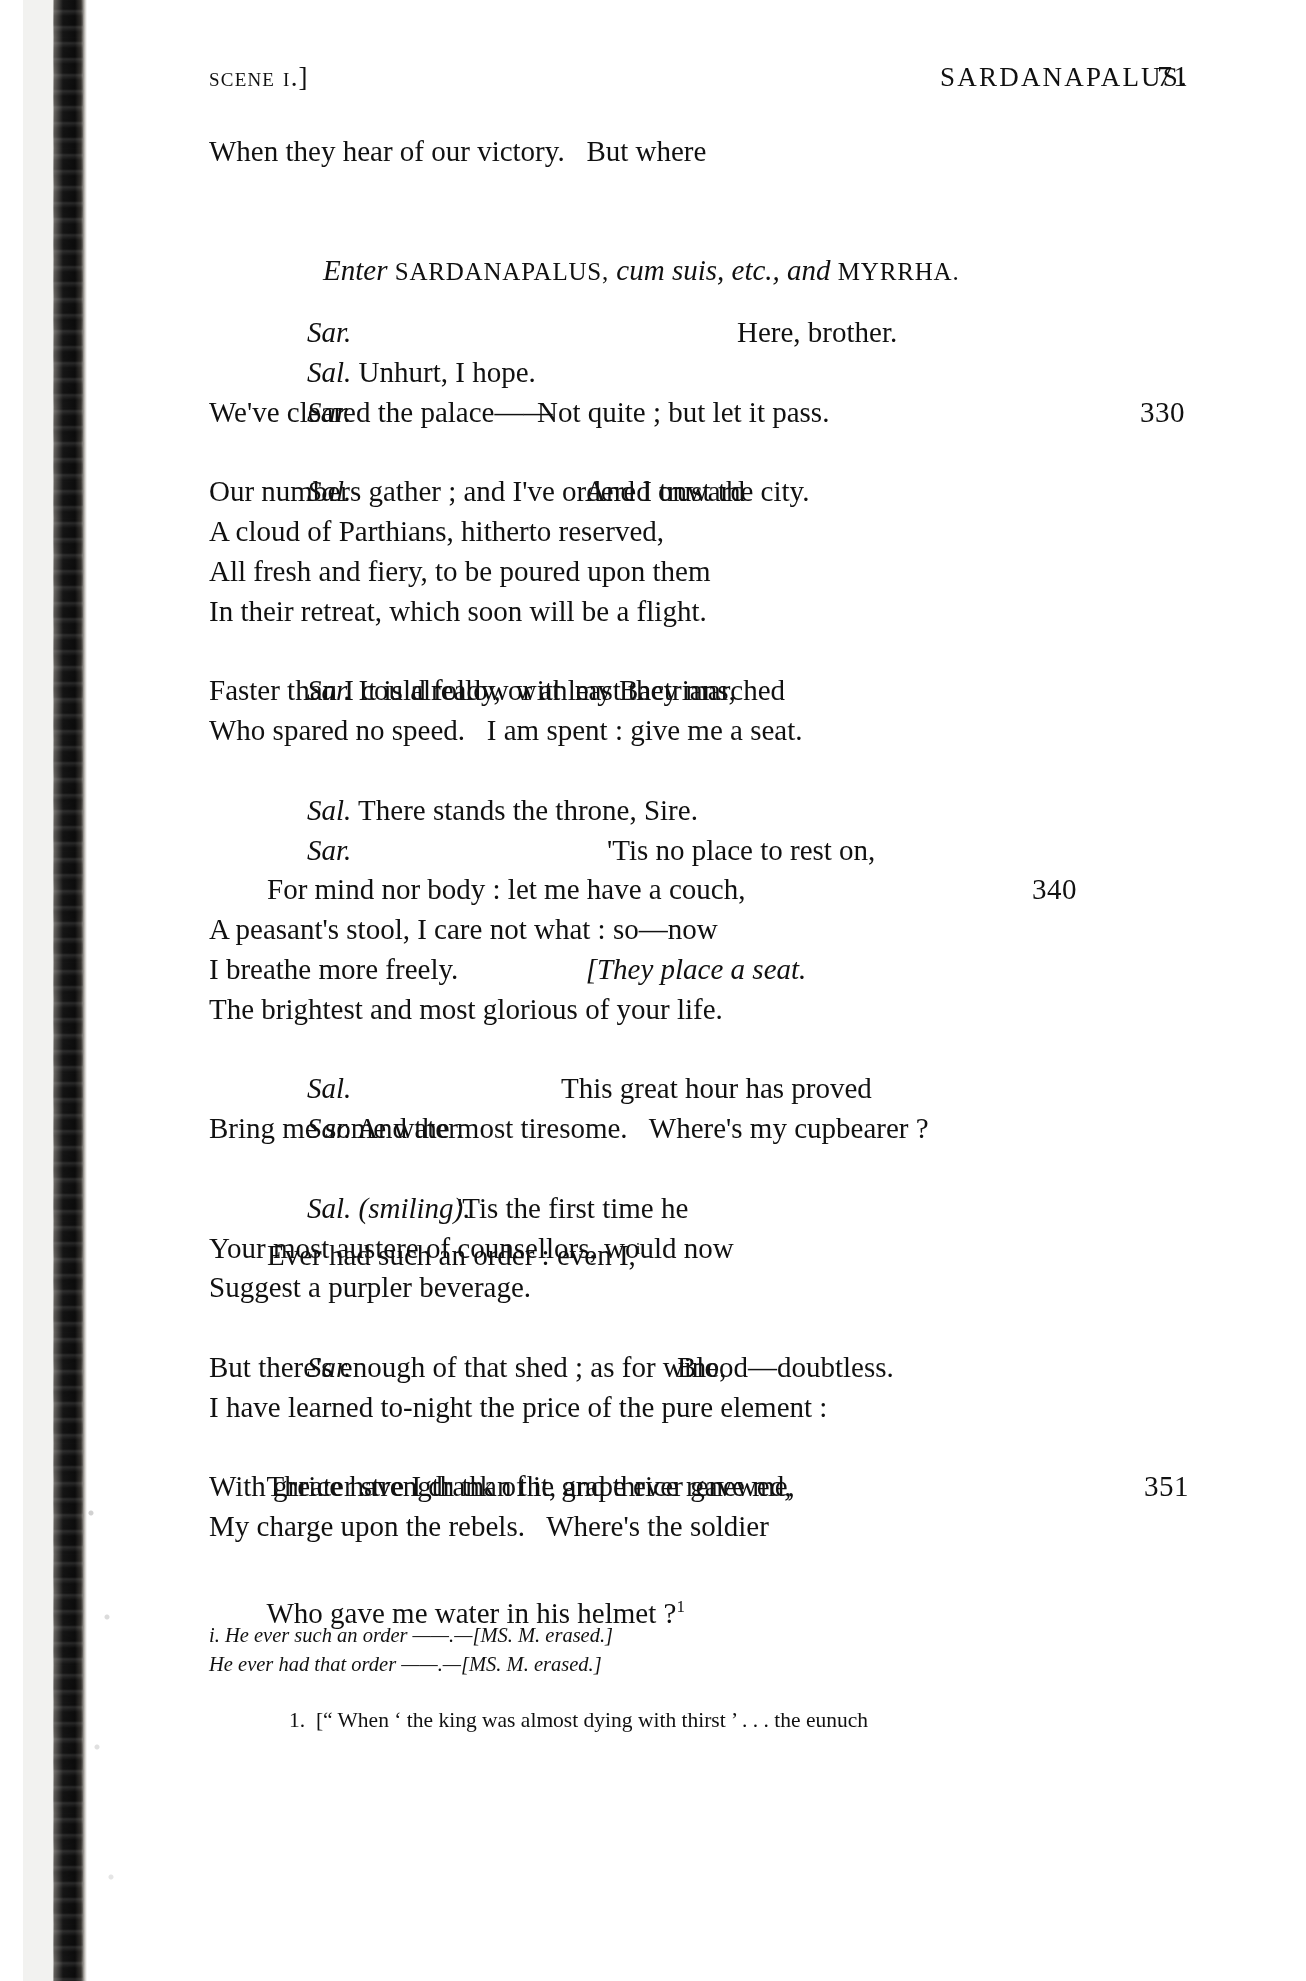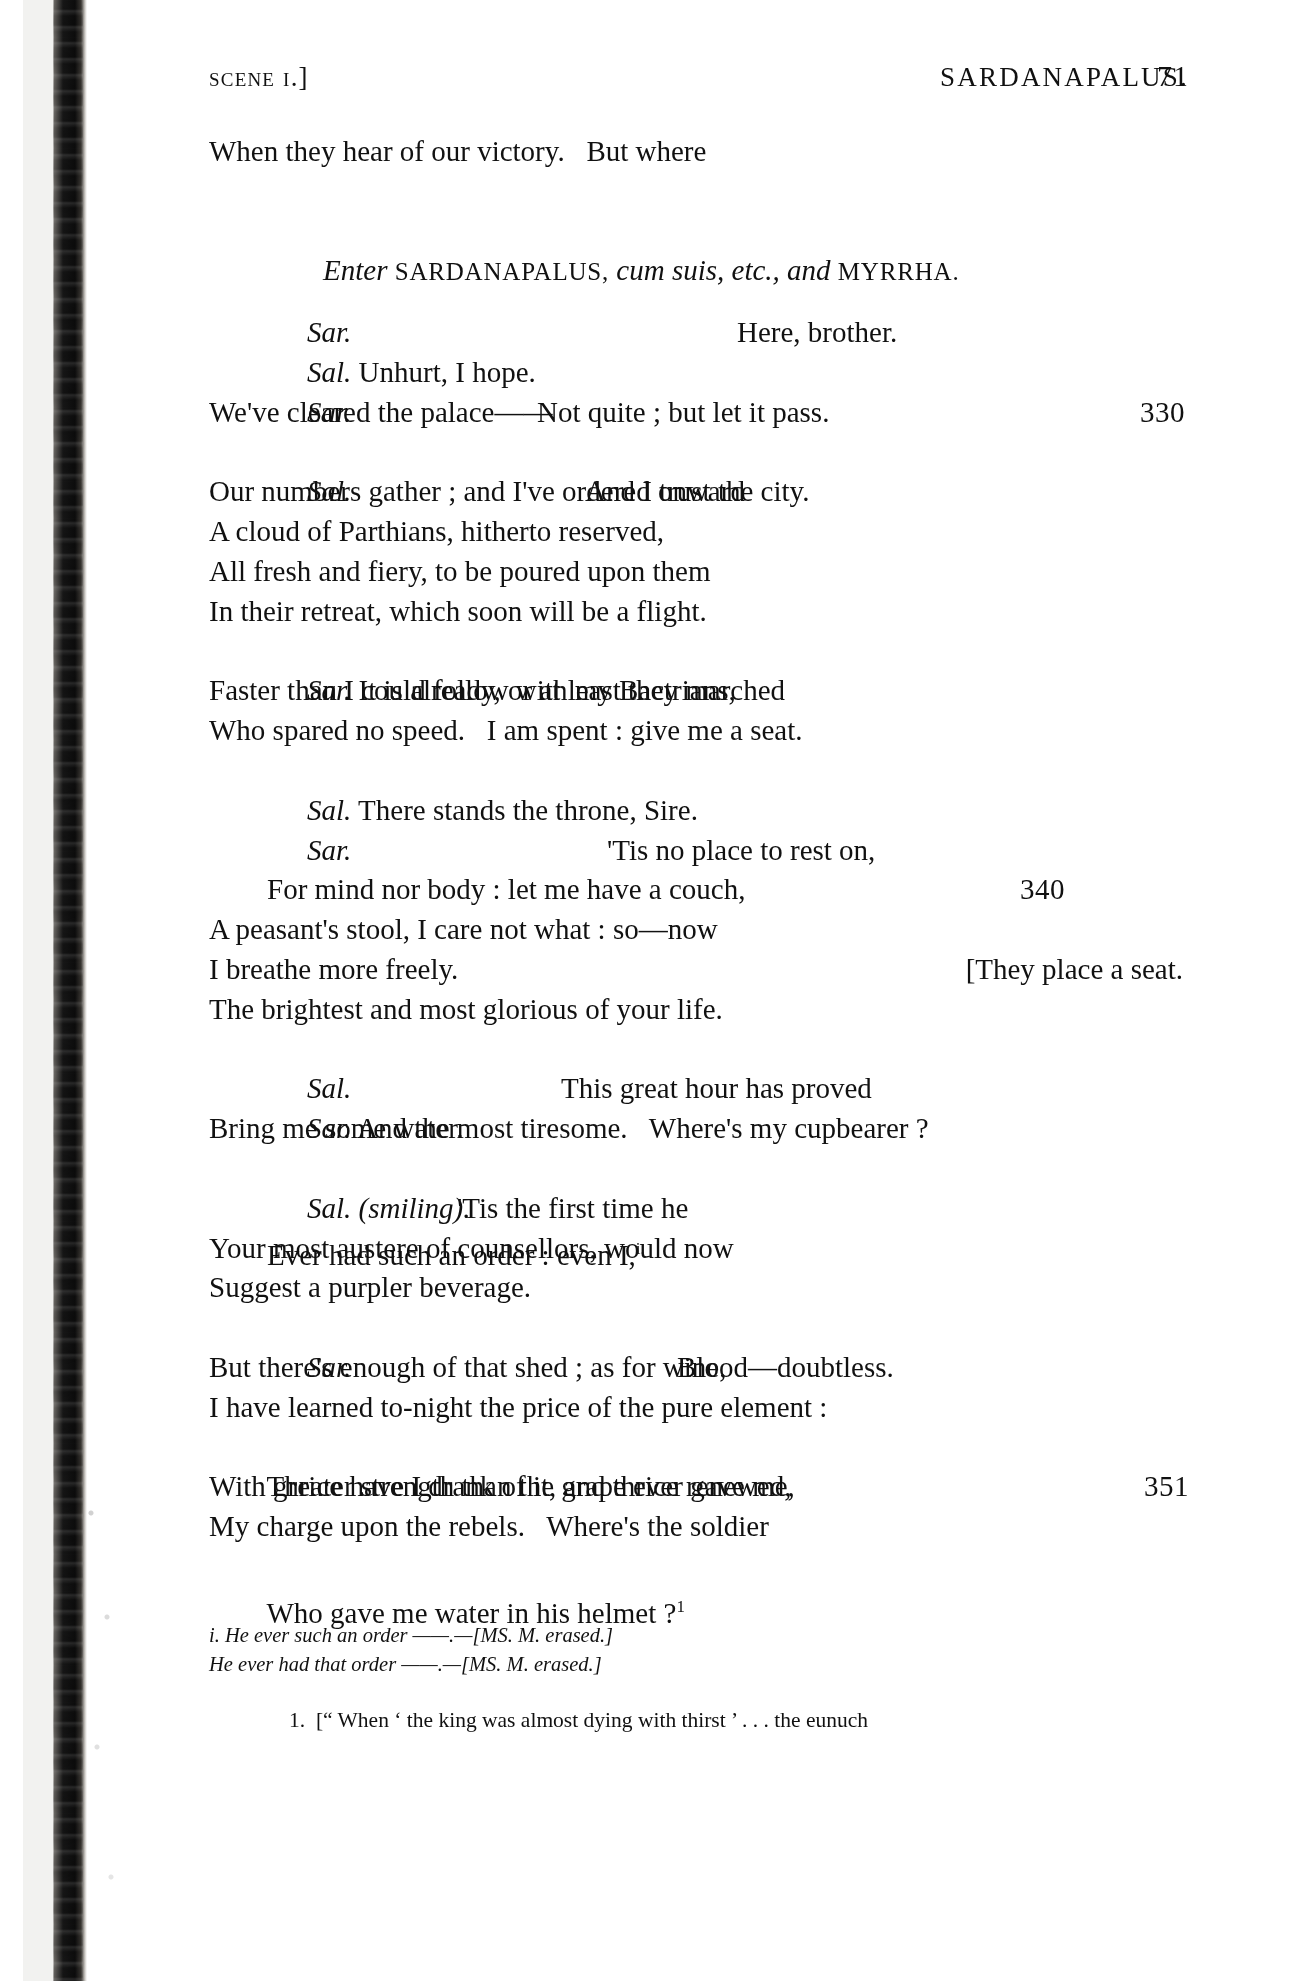--- a/index.html
+++ b/index.html
@@ -129,21 +129,22 @@
   }
   .num {
     position: absolute;
     right: 4px;
     font-size: 29px;
     letter-spacing: .5px;
   }
   .num.n351 { right: 0px; }
   .rightalign {
     display: block;
-    text-align: right;
+    text-align: center;
+    font-style: italic;
     padding-right: 6px;
     white-space: pre;
   }
   .tab-a { display: inline-block; width: 430px; }
   .tab-b { display: inline-block; width: 230px; }
   .tab-c { display: inline-block; width: 278px; }
   .tab-d { display: inline-block; width: 300px; }
   .tab-e { display: inline-block; width: 254px; }
   .tab-g { display: inline-block; width: 150px; }
   .tab-h { display: inline-block; width: 370px; }
@@ -244,21 +245,21 @@
 
       <div class="ln indent">
         <span class="sp">Sal.</span><span> </span><span>There stands the throne, Sire.</span>
       </div>
 
       <div class="ln indent">
         <span class="sp tab-d">Sar.</span><span>'Tis no place to rest on,</span>
       </div>
 
       <div class="ln">
-        <span>For mind nor body : let me have a couch,</span><span class="num" style="right:124px;">340</span>
+        <span>For mind nor body : let me have a couch,</span><span class="num" style="right:112px;">340</span>
       </div>
 
       <div class="ln">
         <span class="rightalign">[They place a seat.</span>
       </div>
 
       <div class="ln">A peasant's stool, I care not what : so—now</div>
       <div class="ln">I breathe more freely.</div>
 
       <div class="ln">The brightest and most glorious of your life.</div>

